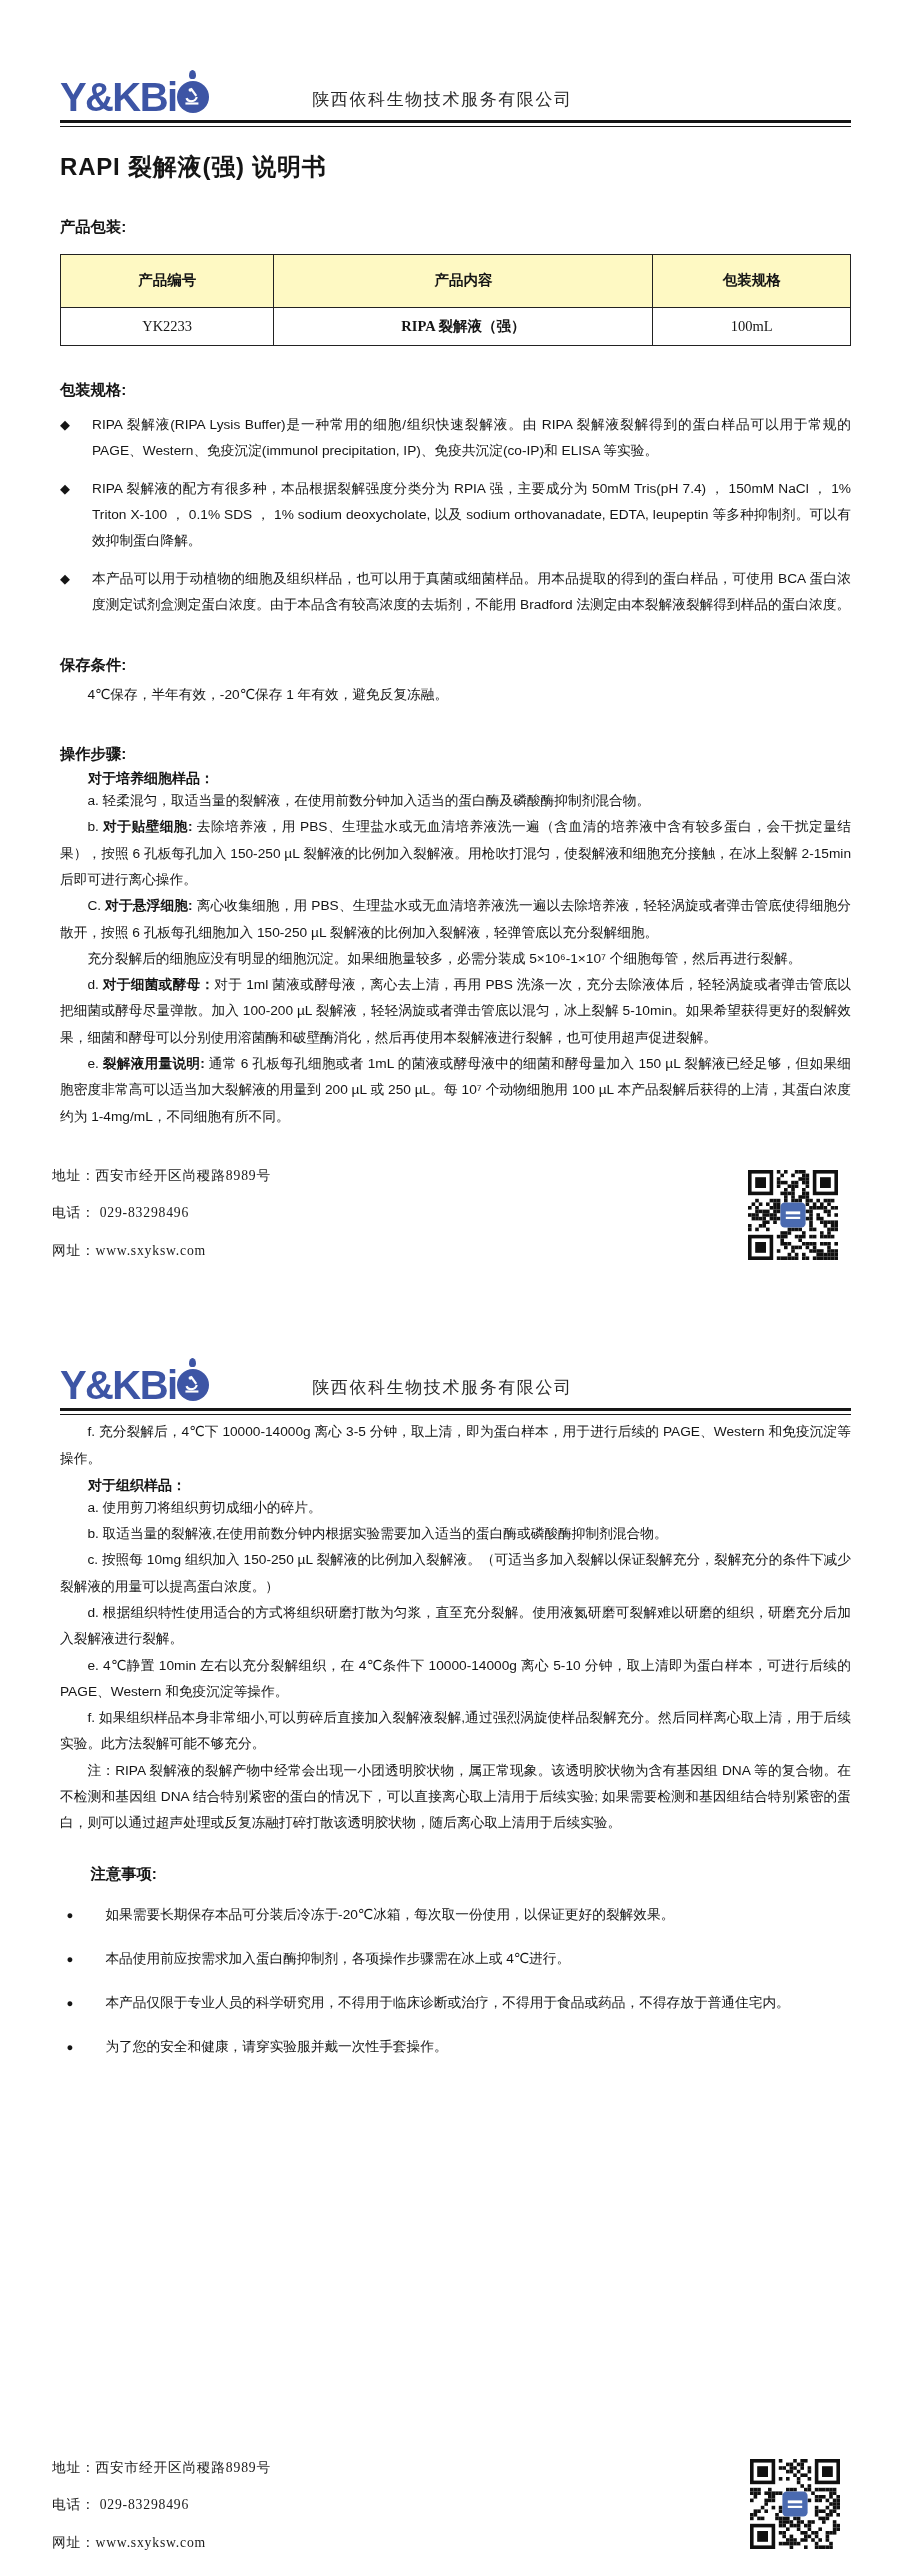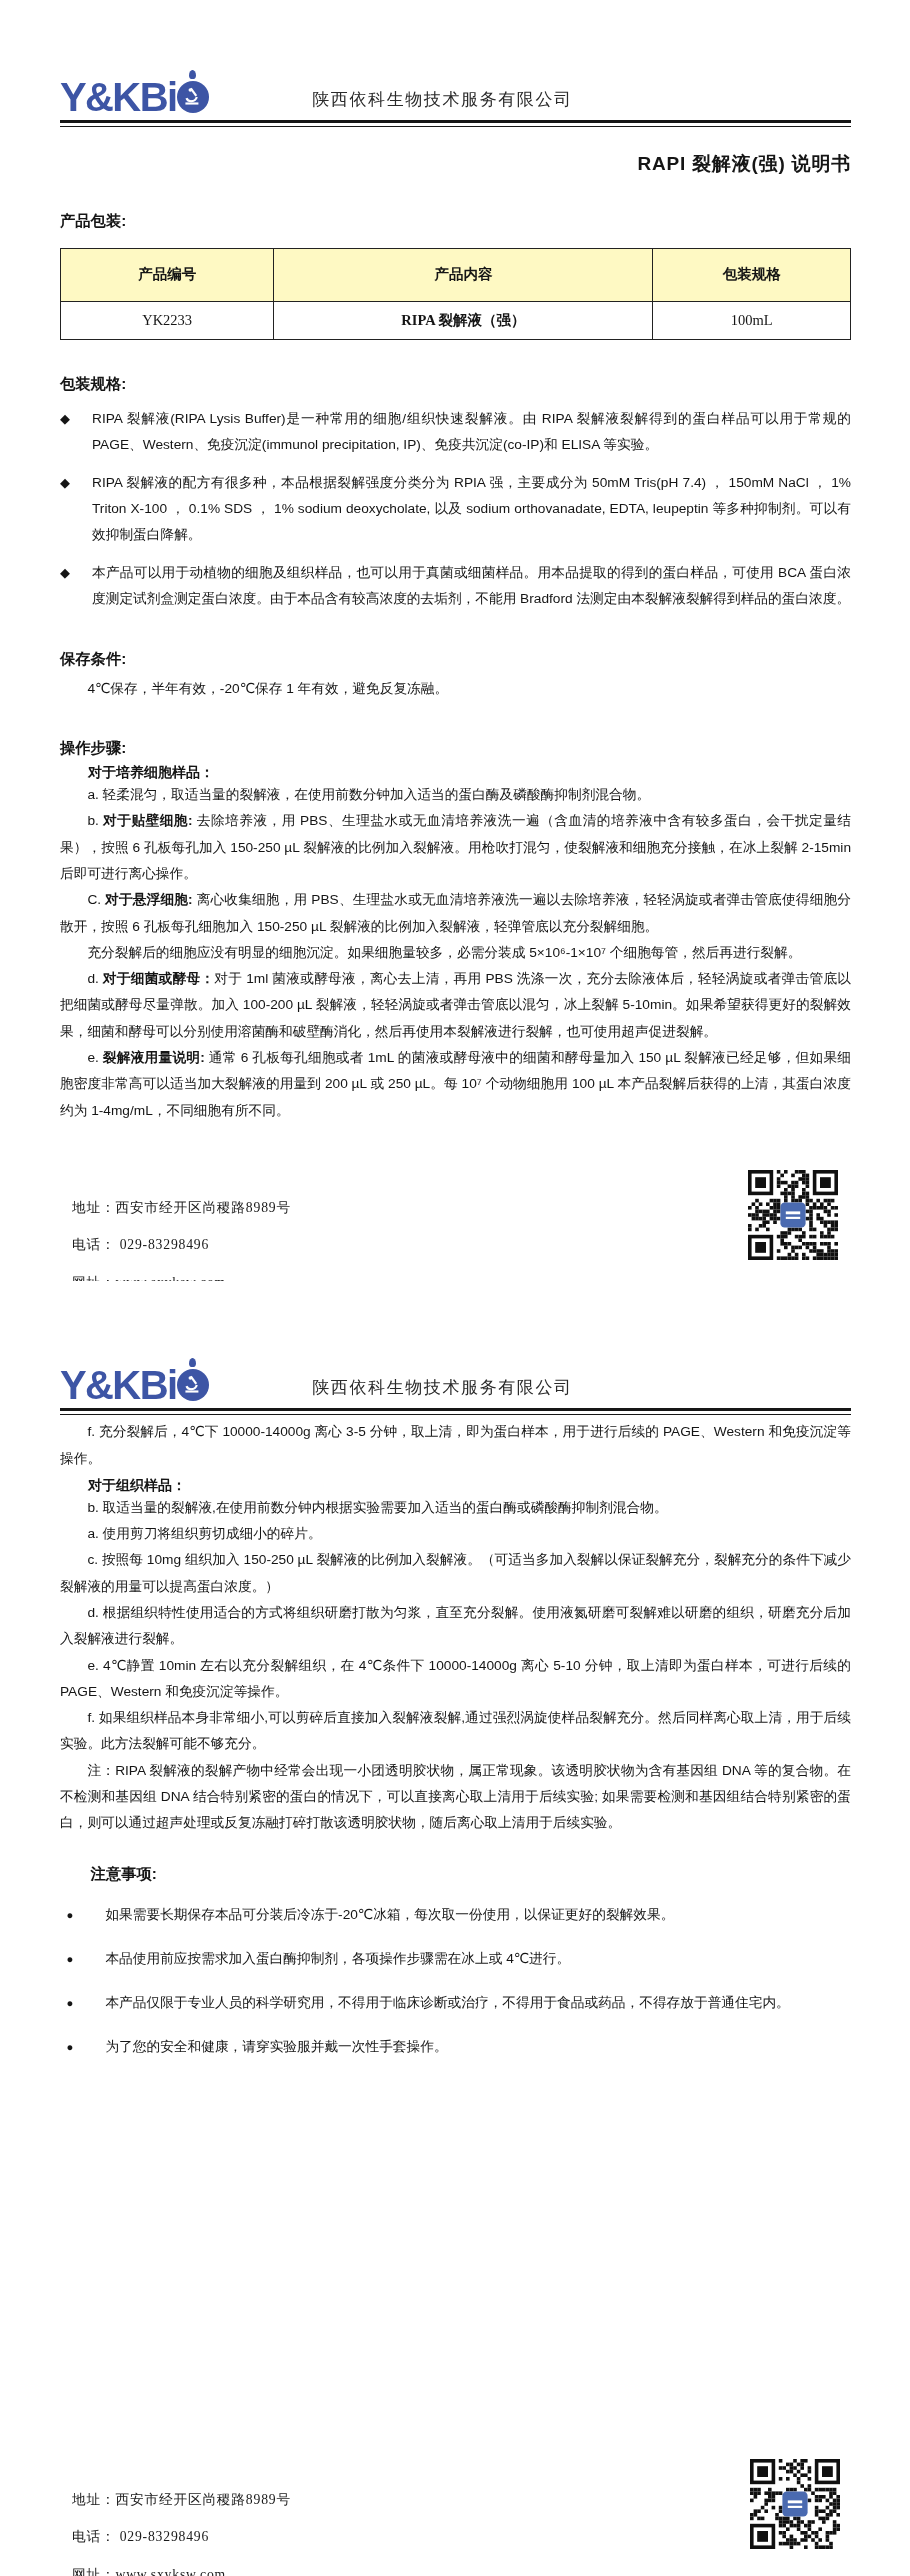--- a/index.html
+++ b/index.html
@@ -31,21 +31,21 @@
     background:#3d55a5;border-radius:50% 50% 50% 50%/60% 60% 40% 40%;
   }
   .company{
     font-size:17px;color:#2a2a2a;margin-left:103px;padding-bottom:6.4px;
     letter-spacing:1.6px;
     font-family:Liberation Mono, monospace;
   }
   .rule{height:2.4px;border-top:3.2px solid #161616;border-bottom:1.6px solid #161616;margin-top:3.2px;}
 
   
-  .doc-title{text-align:right;font-size:19px;font-weight:bold;margin:24px 0 0;letter-spacing:0.8px;}
+  .doc-title{text-align:left;font-size:24px;font-weight:bold;margin:24px 0 0;letter-spacing:0.8px;}
 
   
   .sec-head{font-size:15.3px;font-weight:bold;margin:34px 0 0;}
   .sec-head.tight{margin-top:36px;}
 
   
   table.pkg{width:100%;border-collapse:collapse;margin-top:16px;}
   table.pkg th,table.pkg td{border:1.6px solid #222;text-align:center;}
   table.pkg th{height:50px;font-size:14.5px;font-weight:bold;background:#fef9c3;}
   table.pkg td{height:35px;font-size:14.5px;font-family:"Liberation Serif","DejaVu Serif",serif;}
@@ -63,23 +63,23 @@
   .runbold{font-weight:bold;}
 
   
   .prec{display:flex;margin-top:17.7px;}
   .prec .mark{flex:0 0 39px;padding-left:6.4px;}
   .prec .mark::before{content:"●";font-size:11.3px;}
   .prec .btxt{flex:1;}
 
   
   .footer{
-    position:absolute;left:72px;
+    position:absolute;left:52px;
     font-family:"Liberation Serif","DejaVu Serif",serif;
-    font-size:13.7px;color:#1a1a1a;margin-top:32px;
+    font-size:13.7px;color:#1a1a1a;
   }
   .footer .f-line{margin-bottom:19.3px;letter-spacing:0.8px;}
   .qr{position:absolute;width:90px;height:90px;}
   .p1-footer{top:1167px;} .p1-qr{right:73px;top:1170px;}
   .p2-footer{top:1178px;} .p2-qr{right:71px;top:1178px;}
 </style>
 </head>
 <body>
 
 <div class="page page-1">
@@ -398,22 +398,22 @@
         </span>
       </div>
       <div class="company">陕西依科生物技术服务有限公司</div>
     </div>
     <div class="rule"></div>
 
     <p class="body-txt indent" style="margin-top:4.8px"><span>f. </span><span>充分裂解后，4℃下 10000-14000g 离心 3-5 分钟，取上清，即为蛋白样本，用于进行后续的 PAGE、Western 和免疫沉淀等操作。</span></p>
 
     <div class="subhead">对于组织样品：</div>
 
+    <p class="body-txt indent"><span>a. </span><span>使用剪刀将组织剪切成细小的碎片。</span></p>
     <p class="body-txt indent"><span>b. </span><span>取适当量的裂解液,在使用前数分钟内根据实验需要加入适当的蛋白酶或磷酸酶抑制剂混合物。</span></p>
-    <p class="body-txt indent"><span>a. </span><span>使用剪刀将组织剪切成细小的碎片。</span></p>
     <p class="body-txt indent"><span>c. </span><span>按照每 10mg 组织加入 150-250 µL 裂解液的比例加入裂解液。（可适当多加入裂解以保证裂解充分，裂解充分的条件下减少裂解液的用量可以提高蛋白浓度。）</span></p>
     <p class="body-txt indent"><span>d. </span><span>根据组织特性使用适合的方式将组织研磨打散为匀浆，直至充分裂解。使用液氮研磨可裂解难以研磨的组织，研磨充分后加入裂解液进行裂解。</span></p>
     <p class="body-txt indent"><span>e. </span><span>4℃静置 10min 左右以充分裂解组织，在 4℃条件下 10000-14000g 离心 5-10 分钟，取上清即为蛋白样本，可进行后续的 PAGE、Western 和免疫沉淀等操作。</span></p>
     <p class="body-txt indent"><span>f. </span><span>如果组织样品本身非常细小,可以剪碎后直接加入裂解液裂解,通过强烈涡旋使样品裂解充分。然后同样离心取上清，用于后续实验。此方法裂解可能不够充分。</span></p>
 
     <p class="body-txt indent"><span>注：</span><span>RIPA 裂解液的裂解产物中经常会出现一小团透明胶状物，属正常现象。该透明胶状物为含有基因组 DNA 等的复合物。在不检测和基因组 DNA 结合特别紧密的蛋白的情况下，可以直接离心取上清用于后续实验; 如果需要检测和基因组结合特别紧密的蛋白，则可以通过超声处理或反复冻融打碎打散该透明胶状物，随后离心取上清用于后续实验。</span></p>
 
     <div class="sec-head" style="margin-top:27px;text-indent:2em">注意事项:</div>
 
     <div class="prec body-txt">

